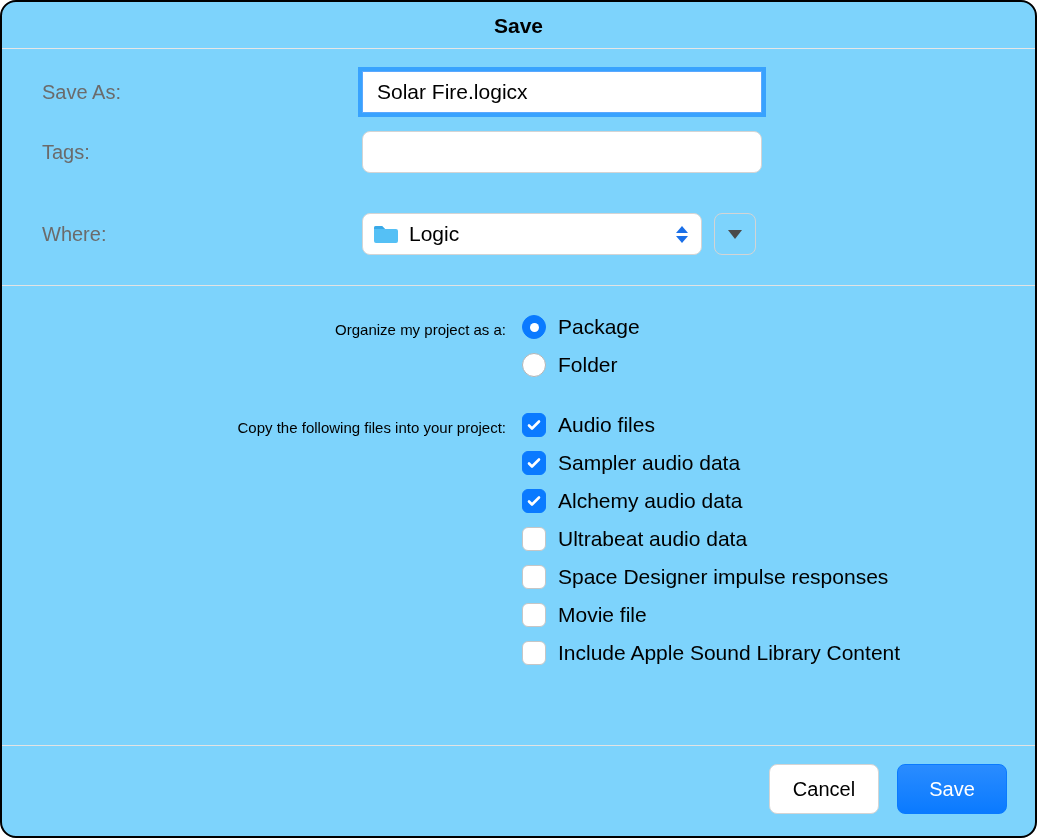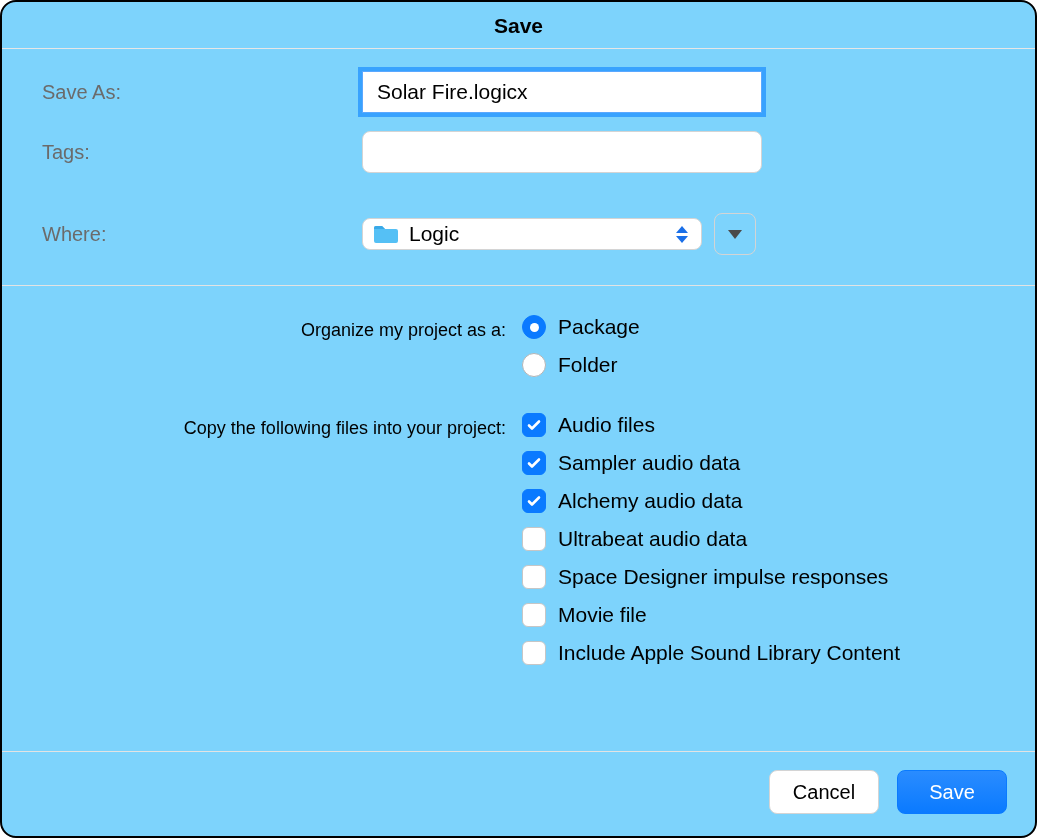--- a/index.html
+++ b/index.html
@@ -65,21 +65,21 @@
     font-size: 20px;
     background: #fff;
   }
   .where-wrap {
     display: flex;
     align-items: center;
     gap: 12px;
   }
   .where-select {
     width: 340px;
-    height: 32px;
+    height: 42px;
     border: 1px solid #d4d4d4;
     border-radius: 8px;
     display: flex;
     align-items: center;
     padding: 0 6px 0 10px;
     font-size: 21px;
     background: #fff;
     justify-content: space-between;
   }
   .where-left {
@@ -124,21 +124,21 @@
   }
   .optrow {
     display: flex;
     align-items: flex-start;
     margin-bottom: 4px;
   }
   .optrow .optlabel {
     width: 480px;
     text-align: right;
     padding-right: 16px;
-    font-size: 18px;
+    font-size: 15px;
     color: #000;
     line-height: 32px;
   }
   .optcol {
     display: flex; flex-direction: column; gap: 12px;
   }
   .opt {
     display: flex; align-items: center; gap: 12px;
     font-size: 21px;
     line-height: 26px;
@@ -172,21 +172,21 @@
 
   .footer {
     border-top: 1px solid #e3e3e3;
     padding: 18px 28px 22px;
     display: flex;
     justify-content: flex-end;
     gap: 18px;
   }
   .btn {
     min-width: 110px;
-    height: 44px;
+    height: 50px;
     border-radius: 8px;
     font-size: 20px;
     display: inline-flex; align-items: center; justify-content: center;
     padding: 0 22px;
     cursor: default;
   }
   .btn-secondary {
     background: #fff;
     border: 1px solid #d4d4d4;
     color: #000;

